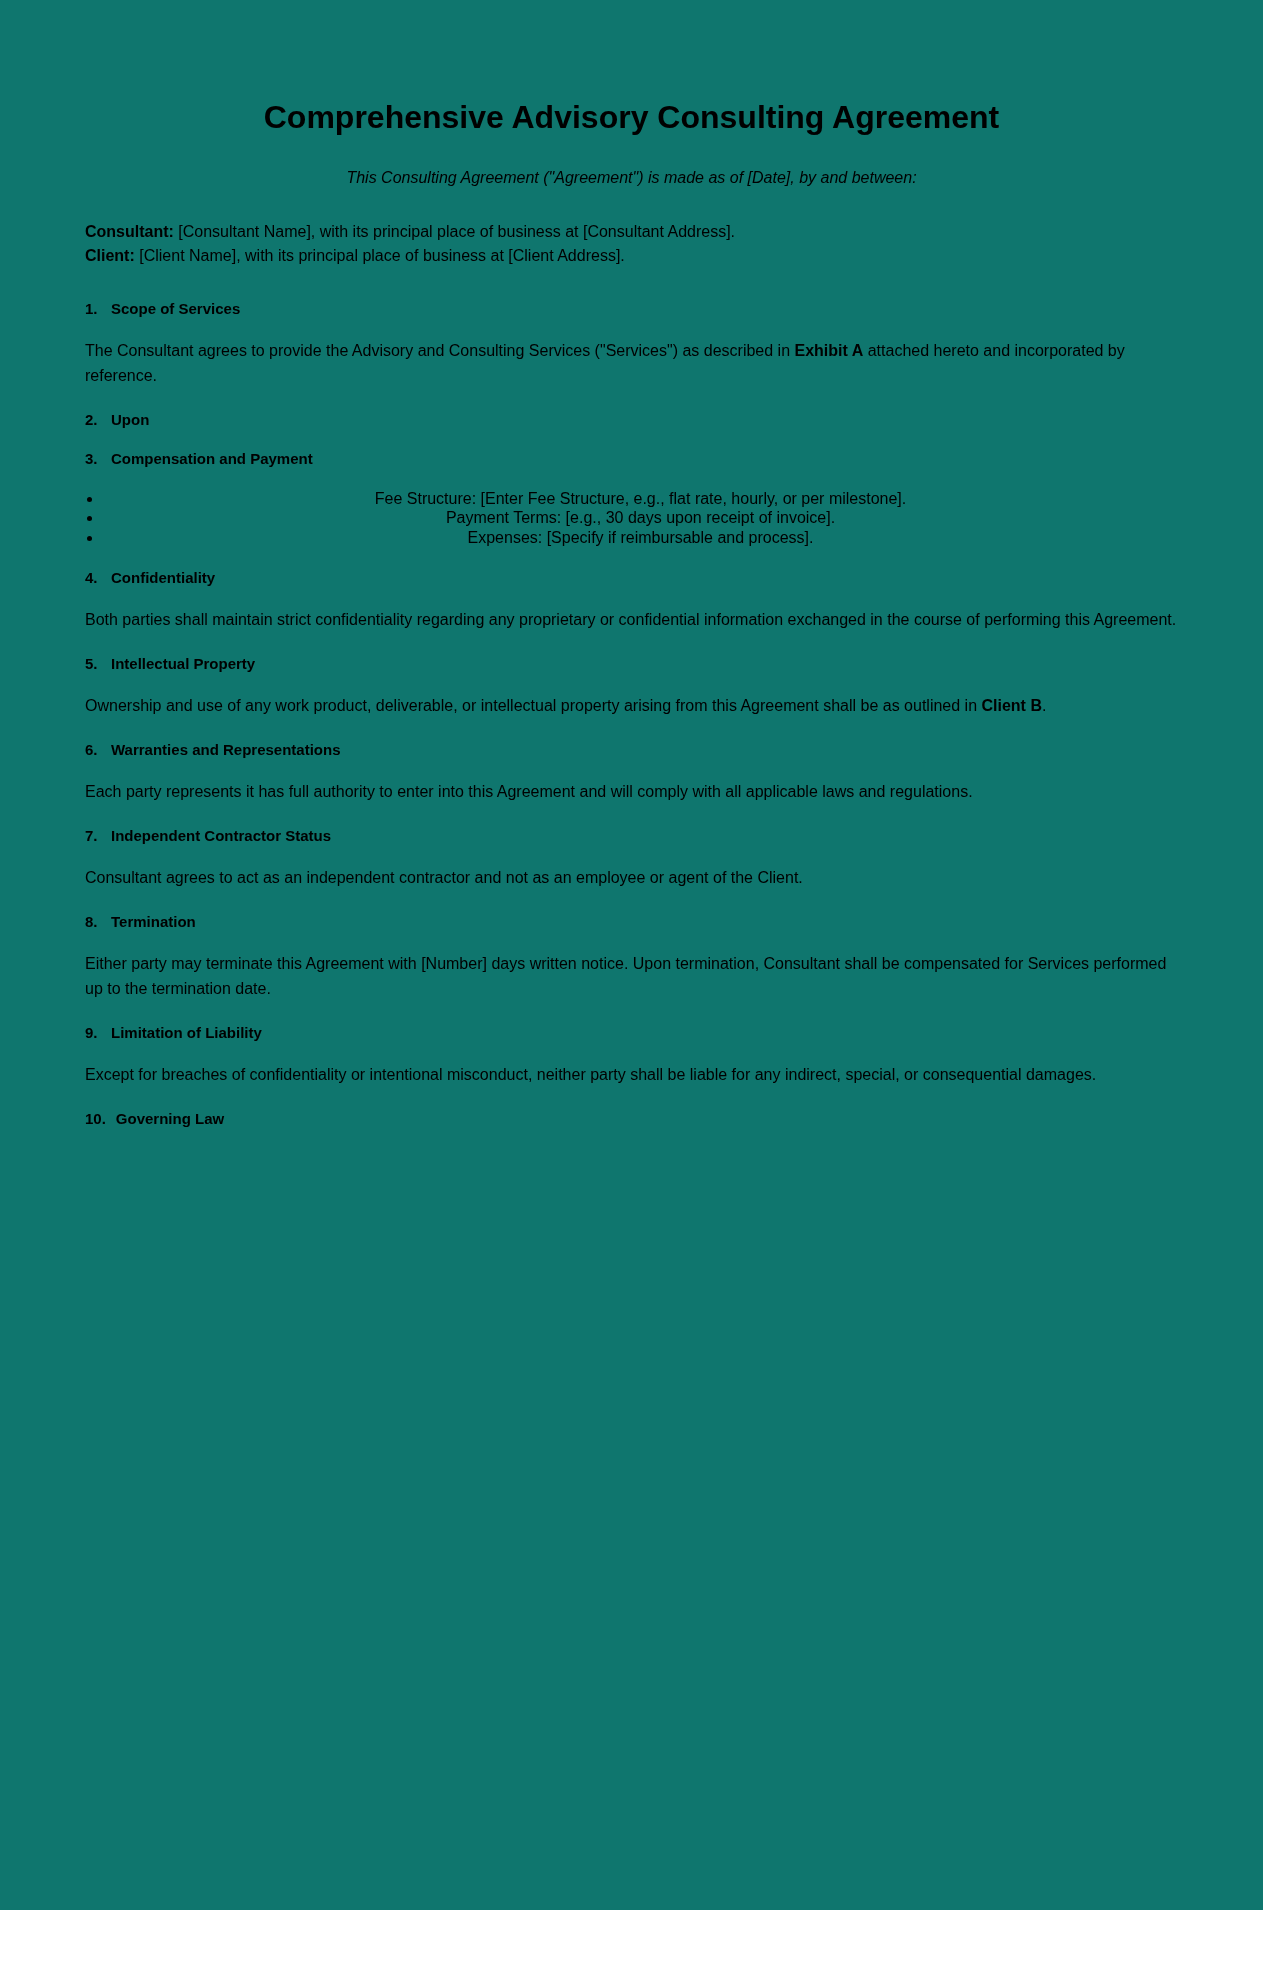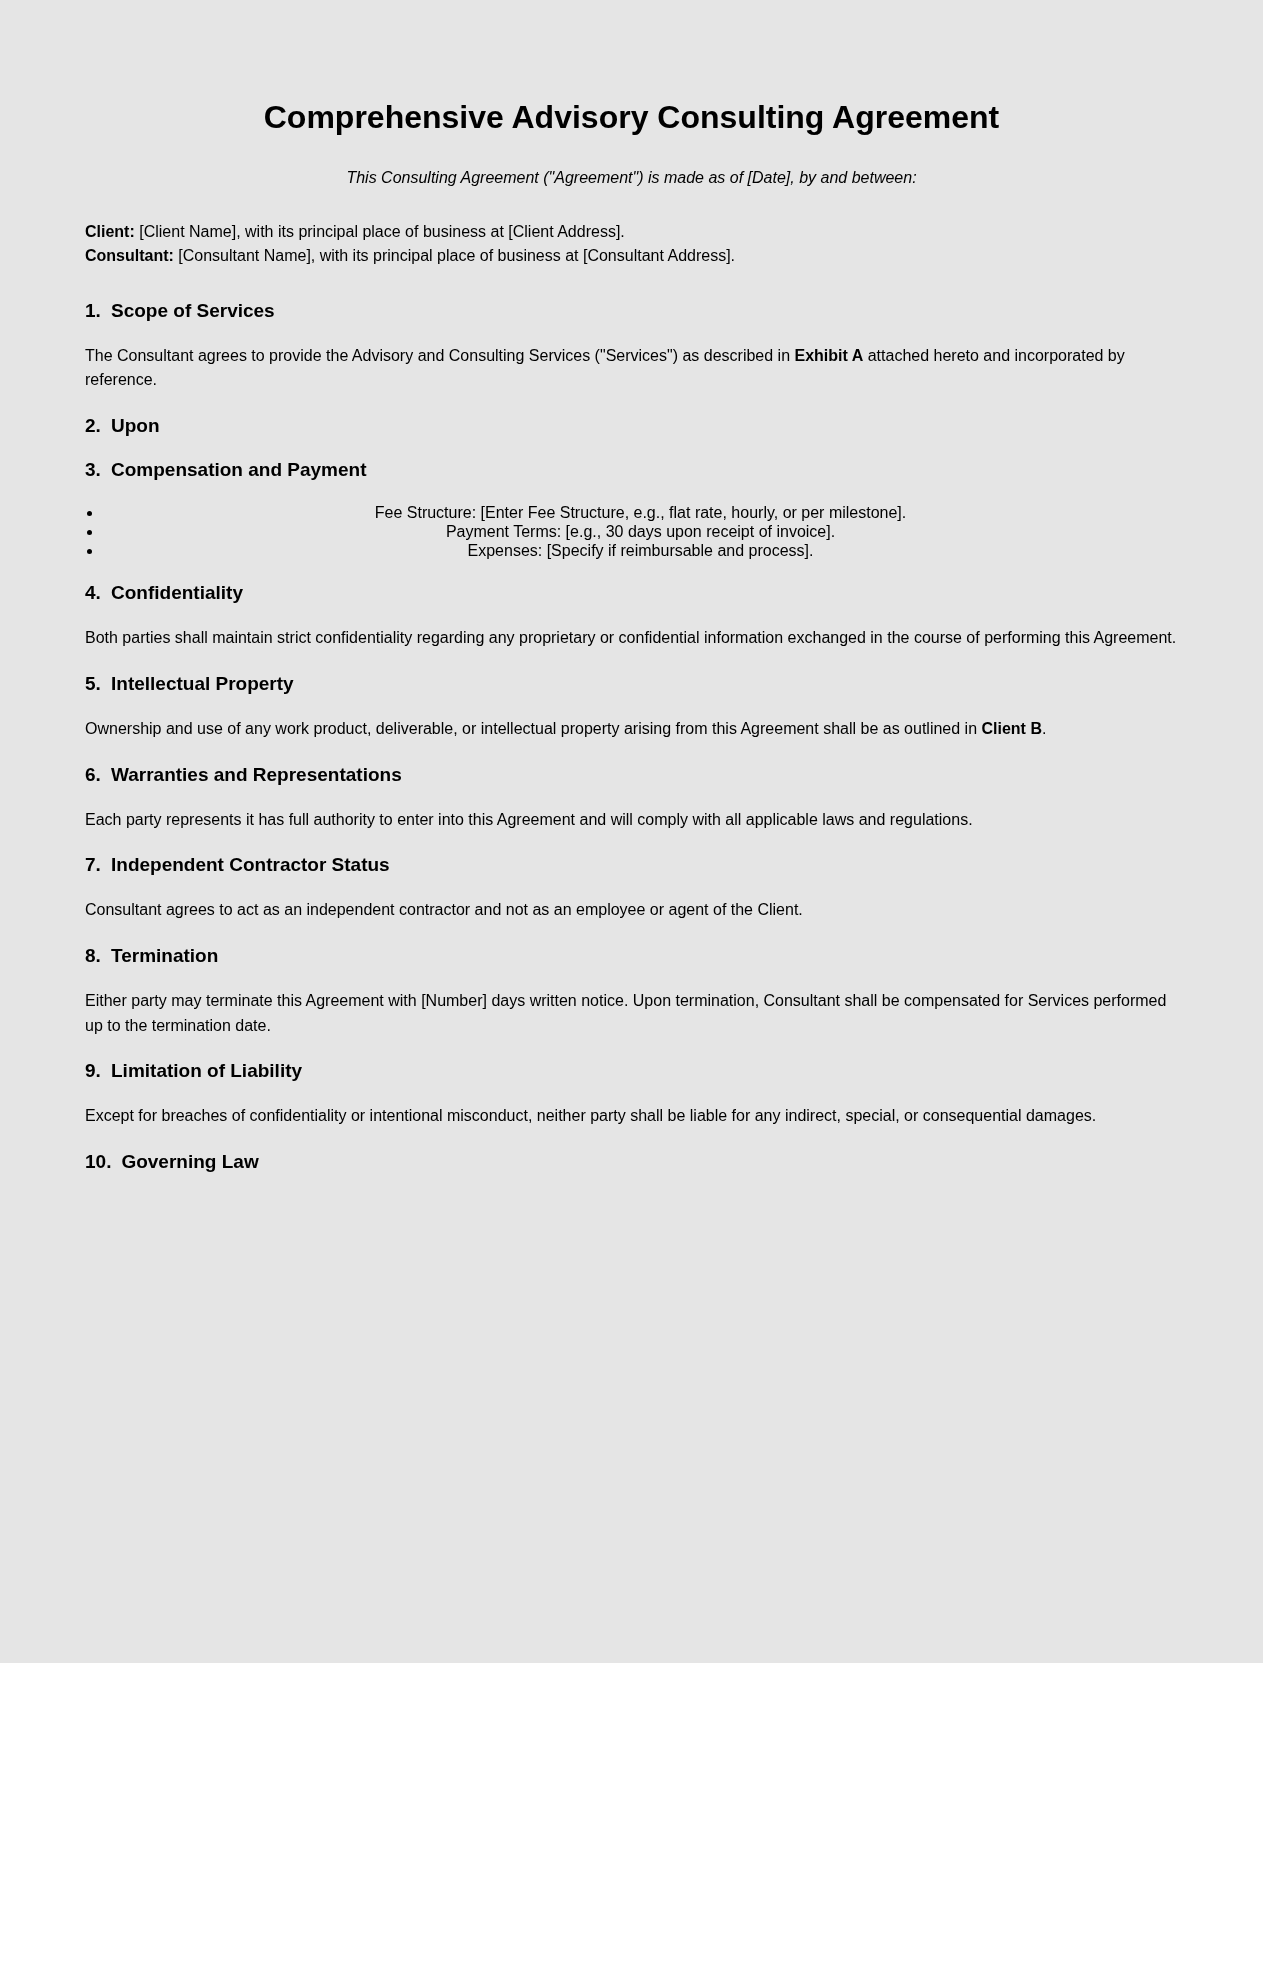--- a/index.html
+++ b/index.html
@@ -1,22 +1,22 @@
 <!DOCTYPE html>
 <html><head>
 <meta charset="utf-8">
 <style>
   html, body { margin: 0; padding: 0; background: #ffffff; }
   .page {
     position: relative;
     width: 1263px;
-    height: 1663px;
+    height: 1910px;
     box-sizing: border-box;
     padding: 99px 85px 0 85px;
-    background: #e5e5e5;
+    background: #0f766e;
     color: #000000;
     font-family: "Liberation Sans", sans-serif;
     font-size: 16px;
     line-height: 1.5;
     overflow: hidden;
   }
   h1.doc-title {
     font-size: 32px;
     font-weight: bold;
     text-align: center;
@@ -26,21 +26,21 @@
   p.subtitle {
     text-align: center;
     font-style: italic;
     margin: 0 0 30px 0;
   }
   .parties p {
     margin: 0;
     line-height: 1.5;
   }
   .section h3 {
-    font-size: 19px;
+    font-size: 15px;
     font-weight: bold;
     margin: 22px 0 22px 0;
     line-height: 1.15;
   }
   .section:first-child h3 { margin-top: 32px; }
   .section h3 .num {
     display: inline-block;
     min-width: 16px;
     margin-right: 10px;
   }
@@ -59,22 +59,22 @@
   }
   b, strong { font-weight: bold; }
 </style>
 </head>
 <body>
 
 <div class="page">
   <h1 class="doc-title">Comprehensive Advisory Consulting Agreement</h1>
   <p class="subtitle">This Consulting Agreement ("Agreement") is made as of [Date], by and between:</p>
   <div class="parties">
+      <p><strong>Consultant:</strong> [Consultant Name], with its principal place of business at [Consultant Address].</p>
       <p><strong>Client:</strong> [Client Name], with its principal place of business at [Client Address].</p>
-      <p><strong>Consultant:</strong> [Consultant Name], with its principal place of business at [Consultant Address].</p>
     </div>
   <div class="sections">
       <div class="section">
         <h3><span class="num">1.</span><span>Scope of Services</span></h3>
         <p class="body-text"><span>The Consultant agrees to provide the Advisory and Consulting Services ("Services") as described in </span><b>Exhibit A</b><span> attached hereto and incorporated by reference.</span></p>
       </div>
       <div class="section">
         <h3><span class="num">2.</span><span>Upon</span></h3>
       </div>
       <div class="section">

